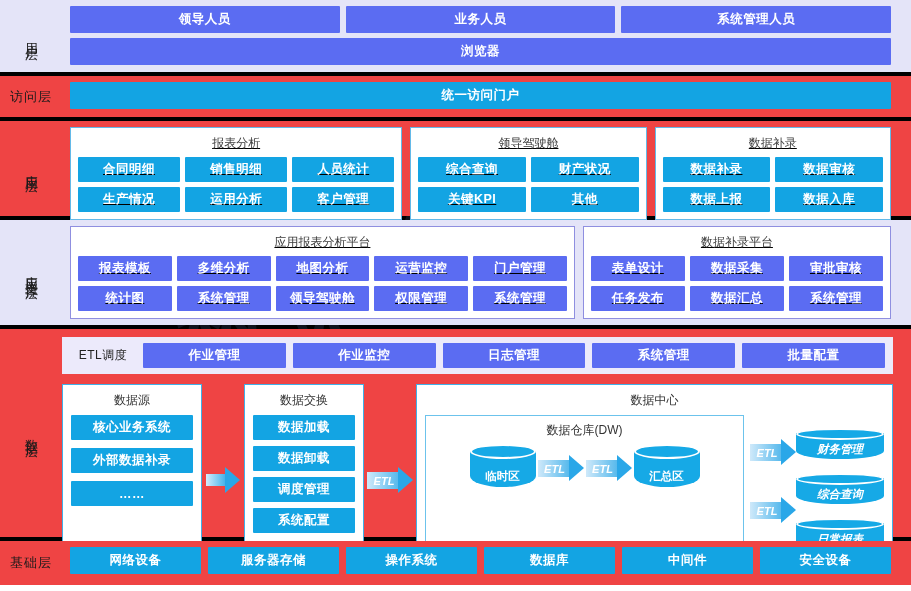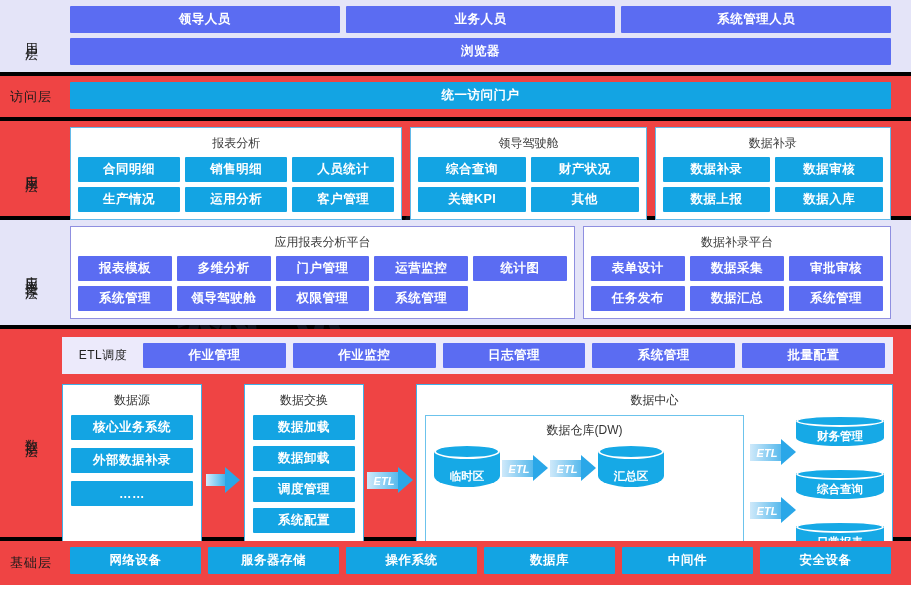--- a/index.html
+++ b/index.html
@@ -42,21 +42,21 @@
 
   
   .user-row1 { display: flex; gap: 6px; margin-bottom: 5px; }
   .user-row1 .pill { flex: 1; height: 27px; }
   .user-row2 .pill { width: 100%; height: 27px; }
 
   
   .access-row .pill { width: 100%; height: 27px; }
 
   
-  .group-row { display: flex; gap: 8px; align-items: flex-end; }
+  .group-row { display: flex; gap: 8px; align-items: flex-end; text-decoration: underline; }
   .group-box {
     background: #ffffff;
     border: 1px solid #63b9e8;
     padding: 5px 7px 7px 7px;
     display: flex; flex-direction: column;
   }
   .group-box.purple-box { border: 1px solid #8f8fe0; }
   .group-title {
     text-align: center; font-size: 12px; color: #3b3b3b;
     padding: 2px 0 5px 0; font-weight: 400;
@@ -117,37 +117,37 @@
     color: #ffffff; font-size: 11px; font-weight: 700; font-style: italic;
   }
 
   
   .dcenter { flex: 1; }
   .dw-box {
     border: 1px solid #6cc3ec; background: #ffffff;
     padding: 4px 8px 6px; margin-right: 6px; flex: 1;
   }
   .dw-title { text-align: center; font-size: 12px; color: #333; padding: 2px 0 4px; }
-  .dw-row { display: flex; align-items: center; gap: 2px; }
+  .dw-row { display: flex; align-items: center; justify-content: center; gap: 2px; }
 
   .cyl { position: relative; width: 66px; height: 50px; }
   .cyl .body {
     position: absolute; left: 0; top: 8px; width: 66px; height: 36px;
     background: #16a9e6; border-radius: 0 0 33px 33px / 0 0 11px 11px;
   }
   .cyl .top {
     position: absolute; left: 0; top: 1px; width: 66px; height: 15px;
     background: #16a9e6; border: 2px solid #ffffff; border-radius: 50%;
   }
   .cyl .label {
     position: absolute; left: 0; top: 26px; width: 66px;
     text-align: center; color: #ffffff; font-size: 11.5px; font-weight: 700;
   }
 
-  .out-col { display: flex; flex-direction: column; justify-content: flex-start; gap: 17px; }
+  .out-col { display: flex; flex-direction: column; justify-content: center; gap: 9px; font-style: italic; }
   .cyl-sm { position: relative; width: 88px; height: 36px; }
   .cyl-sm .body {
     position: absolute; left: 0; top: 5px; width: 88px; height: 26px;
     background: #16a9e6; border-radius: 0 0 44px 44px / 0 0 8px 8px;
   }
   .cyl-sm .top {
     position: absolute; left: 0; top: 0px; width: 88px; height: 12px;
     background: #16a9e6; border: 2px solid #ffffff; border-radius: 50%;
   }
   .cyl-sm .label {
@@ -246,22 +246,23 @@
   <div class="band band-purple" style="height:105px;">
     <div class="layer-label vertical">应用支撑层</div>
     <div class="band-body">
       <div class="group-row">
 
         <div class="group-box purple-box" style="flex:1.74;">
           <div class="group-title">应用报表分析平台</div>
           <div class="grid g5">
             <div class="pill pill-indigo">报表模板</div>
             <div class="pill pill-indigo">多维分析</div>
+            <div class="pill pill-indigo">地图分析</div>
+            <div class="pill pill-indigo">运营监控</div>
             <div class="pill pill-indigo">门户管理</div>
-            <div class="pill pill-indigo">运营监控</div>
             <div class="pill pill-indigo">统计图</div>
             <div class="pill pill-indigo">系统管理</div>
             <div class="pill pill-indigo">领导驾驶舱</div>
             <div class="pill pill-indigo">权限管理</div>
             <div class="pill pill-indigo">系统管理</div>
           </div>
         </div>
 
         <div class="group-box purple-box" style="flex:1.04;">
           <div class="group-title">数据补录平台</div>

